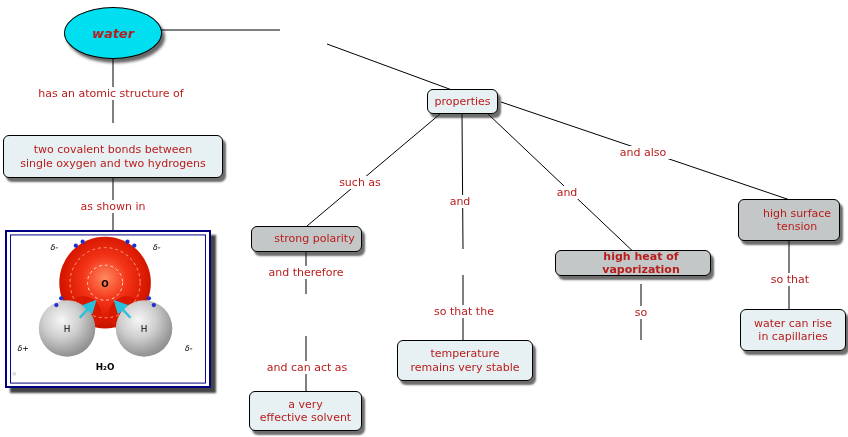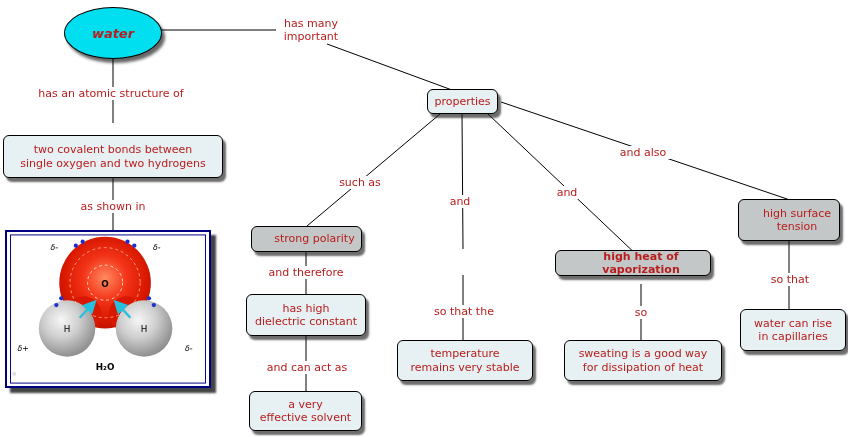--- a/index.html
+++ b/index.html
@@ -53,22 +53,20 @@
     <line x1="306" y1="336" x2="306" y2="391"></line>
     <line x1="463" y1="275" x2="463" y2="340"></line>
     <line x1="641" y1="284" x2="641" y2="340"></line>
     <line x1="789" y1="241" x2="789" y2="309"></line>
   </svg>
 
   <div class="ellipse" style="left:64px;top:7px;width:98px;height:52px;">
     <span class="lbl">water</span>
   </div>
 
-  <div class="elabel" style="left:276px;top:17px;width:70px;">has many
-important</div>
   <div class="elabel" style="left:25px;top:87px;width:172px;">has an atomic structure of</div>
   <div class="elabel" style="left:68px;top:200px;width:90px;">as shown in</div>
   <div class="elabel" style="left:333px;top:176px;width:54px;">such as</div>
   <div class="elabel" style="left:445px;top:195px;width:30px;">and</div>
   <div class="elabel" style="left:552px;top:186px;width:30px;">and</div>
   <div class="elabel" style="left:615px;top:146px;width:56px;">and also</div>
   <div class="elabel" style="left:260px;top:266px;width:92px;">and therefore</div>
   <div class="elabel" style="left:258px;top:361px;width:98px;">and can act as</div>
   <div class="elabel" style="left:428px;top:305px;width:72px;">so that the</div>
   <div class="elabel" style="left:628px;top:306px;width:26px;">so</div>
@@ -80,44 +78,36 @@
 
   <div class="node" style="left:3px;top:123px;width:220px;height:43px;margin-top:12px;">
     <span class="lbl">two covalent bonds between
 single oxygen and two hydrogens</span>
   </div>
 
   <div class="node gray" style="left:251px;top:226px;width:111px;height:26px;">
     <span class="lbl">strong polarity</span>
   </div>
 
-  <div class="node" style="left:246px;top:294px;width:120px;height:42px;">
-    <span class="lbl">has high
-dielectric constant</span>
-  </div>
 
   <div class="node" style="left:249px;top:391px;width:113px;height:40px;">
     <span class="lbl">a very
 effective solvent</span>
   </div>
 
 
   <div class="node" style="left:397px;top:340px;width:136px;height:41px;">
     <span class="lbl">temperature
 remains very stable</span>
   </div>
 
   <div class="node gray" style="left:555px;top:250px;width:156px;height:26px;font-weight:bold;">
     <span class="lbl">high heat of vaporization</span>
   </div>
 
-  <div class="node" style="left:564px;top:340px;width:158px;height:41px;">
-    <span class="lbl">sweating is a good way
-for dissipation of heat</span>
-  </div>
 
   <div class="node gray" style="left:738px;top:199px;width:102px;height:42px;">
     <span class="lbl">high surface
 tension</span>
   </div>
 
   <div class="node" style="left:740px;top:309px;width:106px;height:42px;">
     <span class="lbl">water can rise
 in capillaries</span>
   </div>

